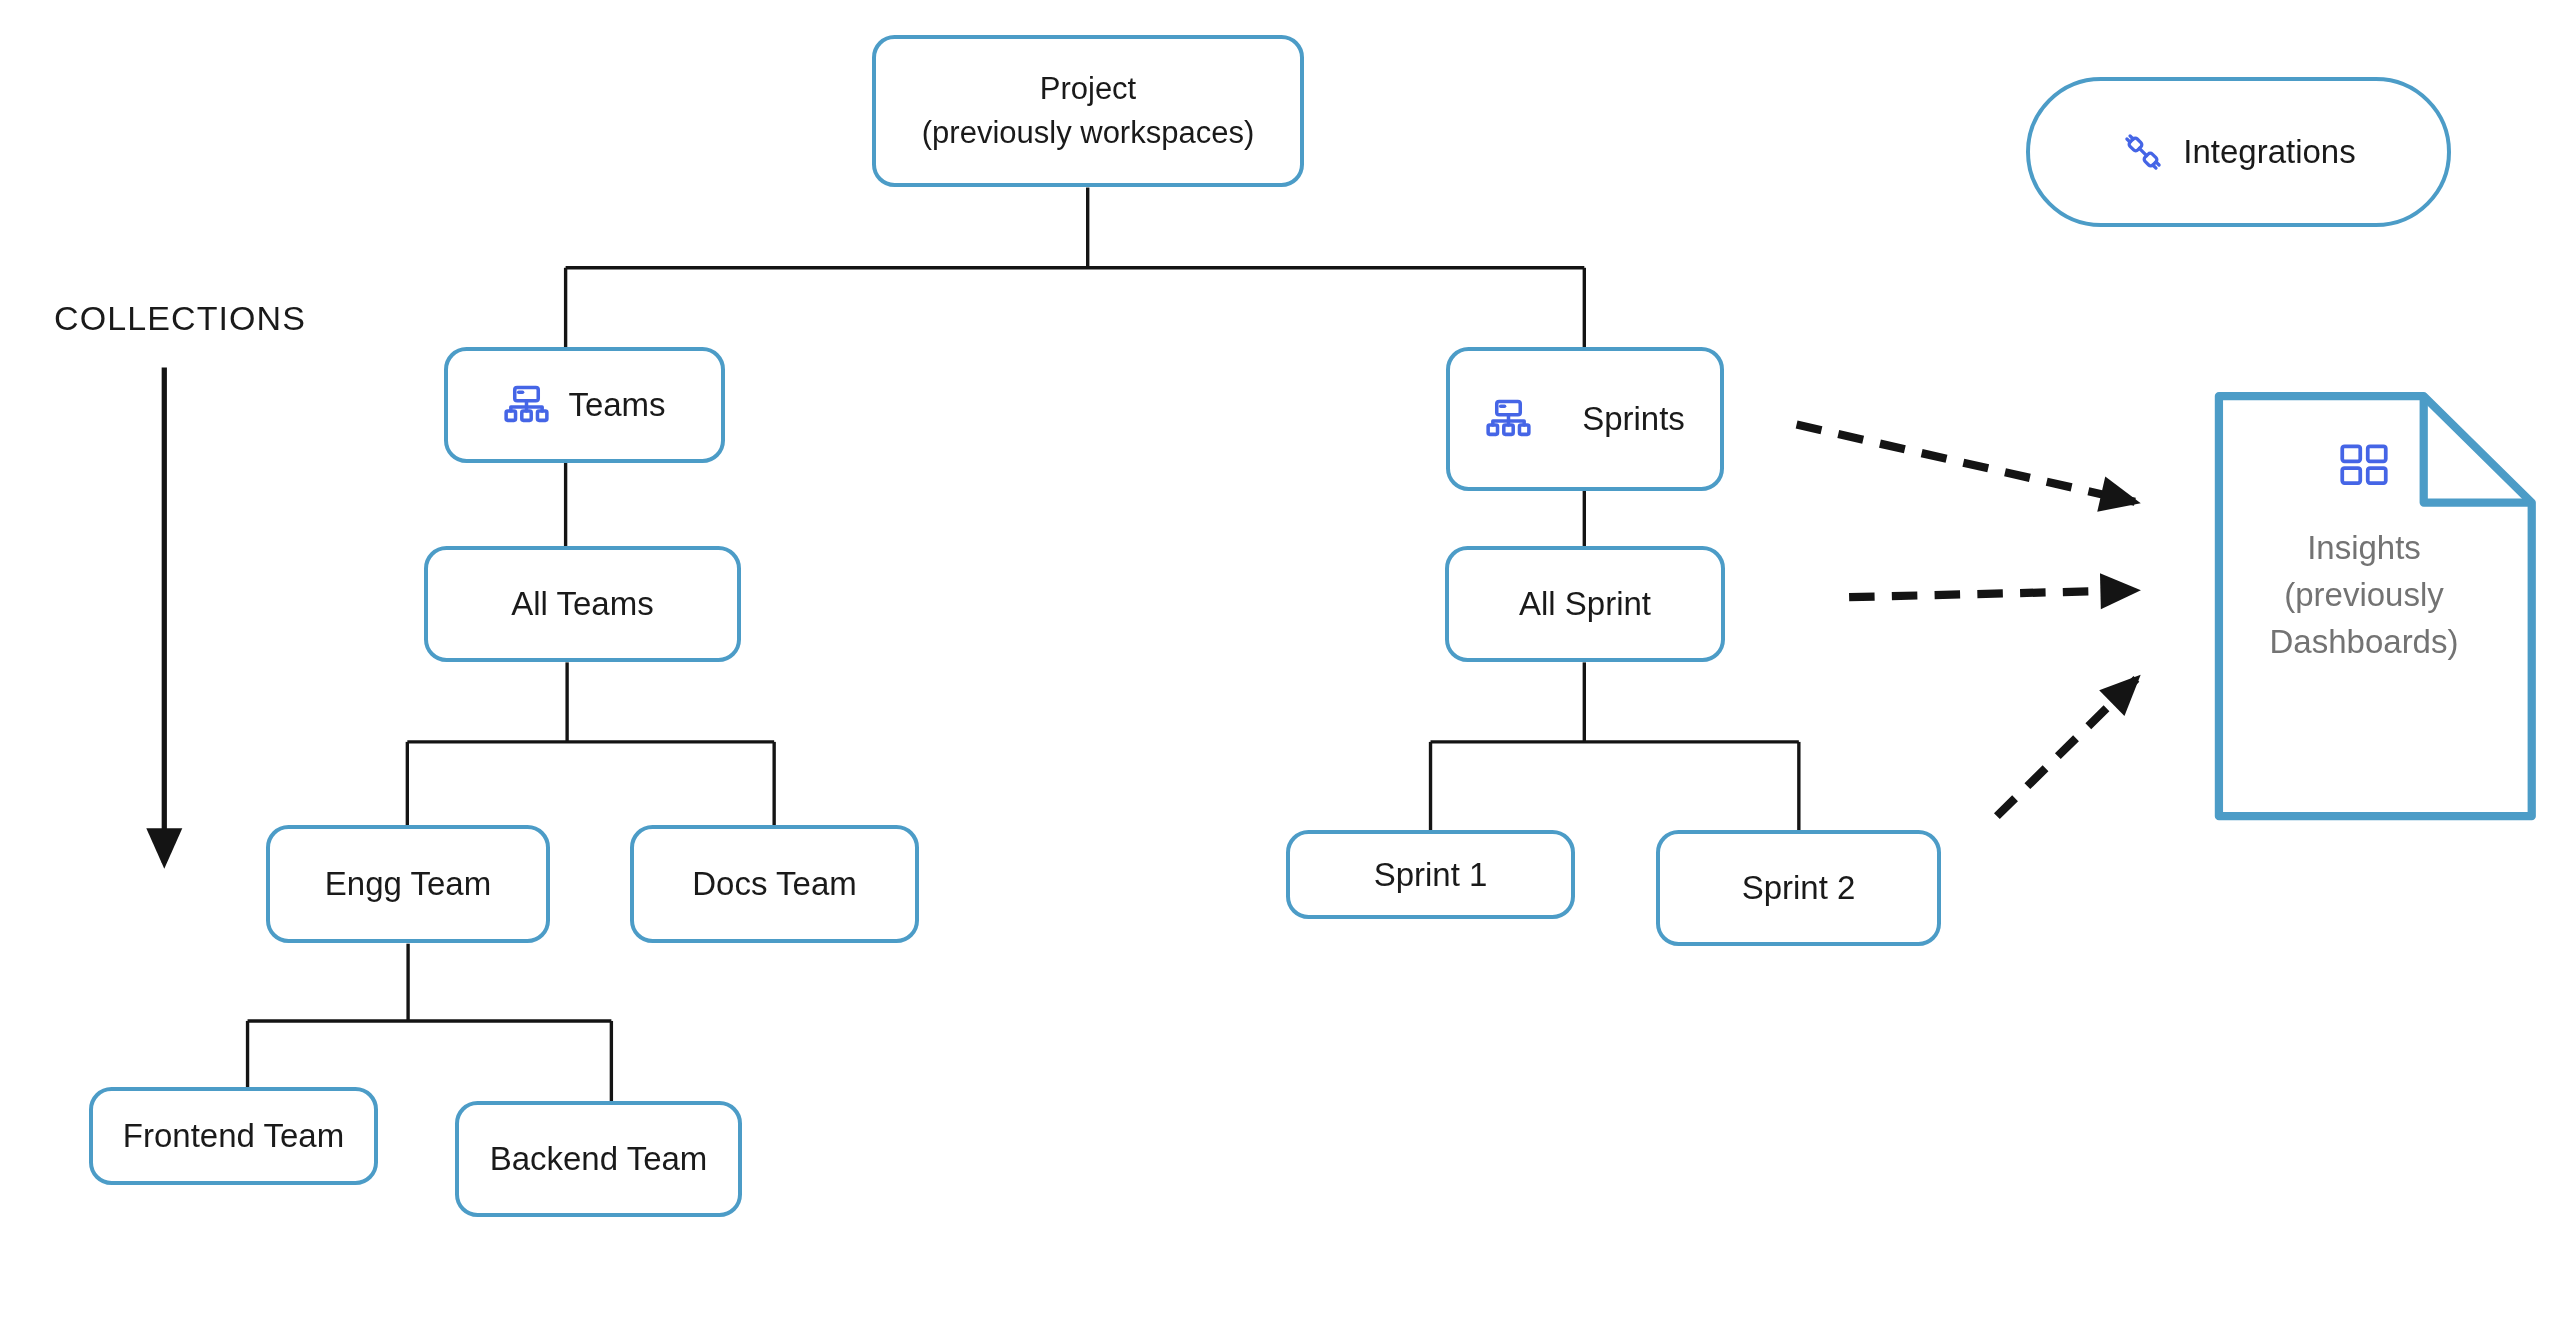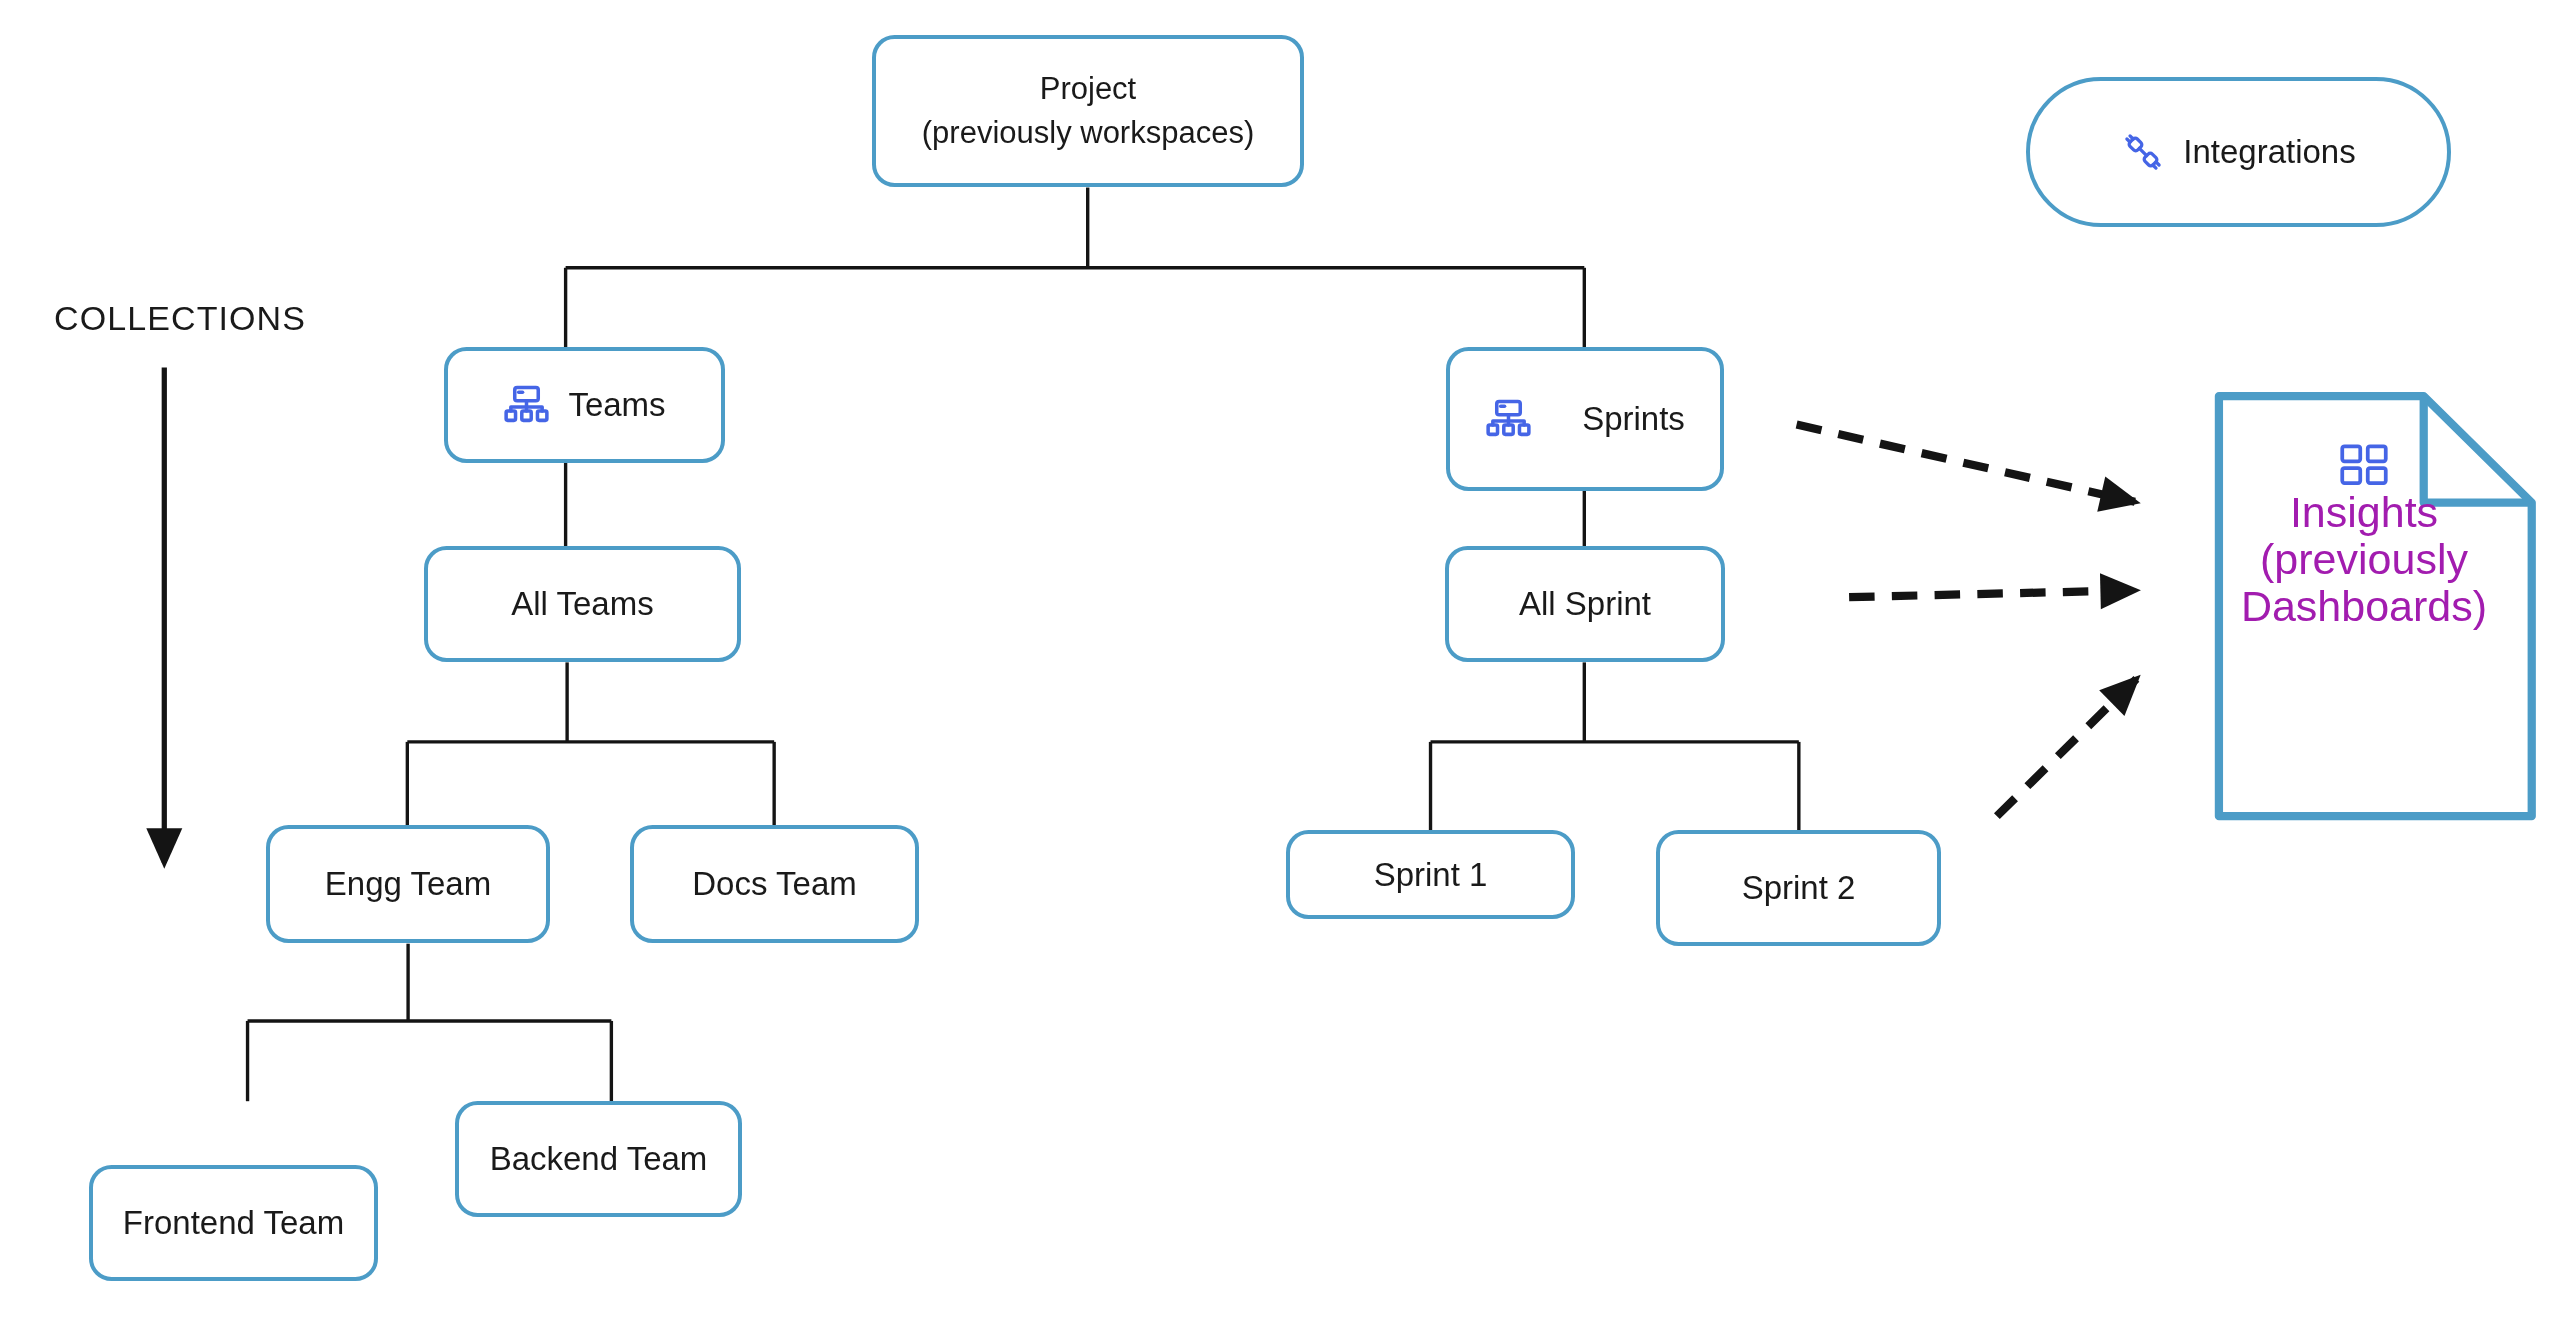--- a/index.html
+++ b/index.html
@@ -48,23 +48,24 @@
     box-sizing: border-box;
     display: flex;
     flex-direction: column;
     align-items: center;
     padding-top: 48px;
     padding-right: 39px;
     z-index: 3;
     text-align: center;
   }
   .insights-text {
-    font-size: 43px;
+    margin-top: 35px;
+    font-size: 33px;
     line-height: 47px;
-    color: #a21caf;
+    color: #737373;
   }
   .insights-text div { white-space: nowrap; }
 </style>
 </head>
 <body>
 
 <div id="canvas">
 
   <svg id="connector-layer" viewBox="0 0 3434 1781">
     <defs>
@@ -177,21 +178,21 @@
   </div>
 
   <div class="node" style="left:1286px; top:830px; width:289px; height:89px;">
     <span>Sprint 1</span>
   </div>
 
   <div class="node" style="left:1656px; top:830px; width:285px; height:116px;">
     <span>Sprint 2</span>
   </div>
 
-  <div class="node" style="left:89px; top:1165px; width:289px; height:116px;text-align:center;">
+  <div class="node" style="left:89px; top:1087px; width:289px; height:98px;text-align:center;">
     <span>Frontend Team</span>
   </div>
 
   <div class="node" style="left:455px; top:1101px; width:287px; height:116px;">
     <span>Backend Team</span>
   </div>
 
   <div class="insights-content">
     <span>
       <svg width="50" height="42" viewBox="0 0 66 56" fill="none" stroke="#4565e6" stroke-width="5">

